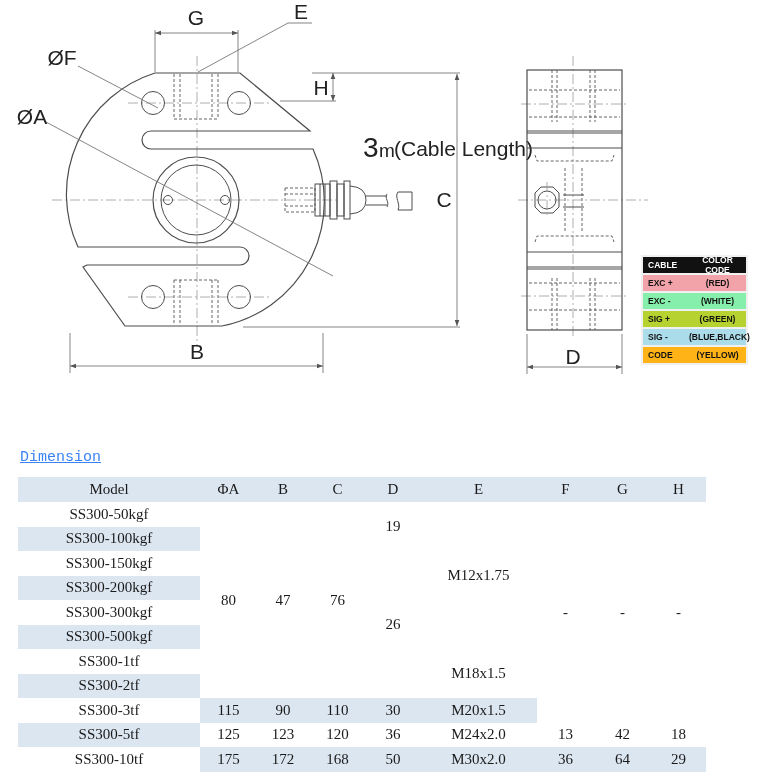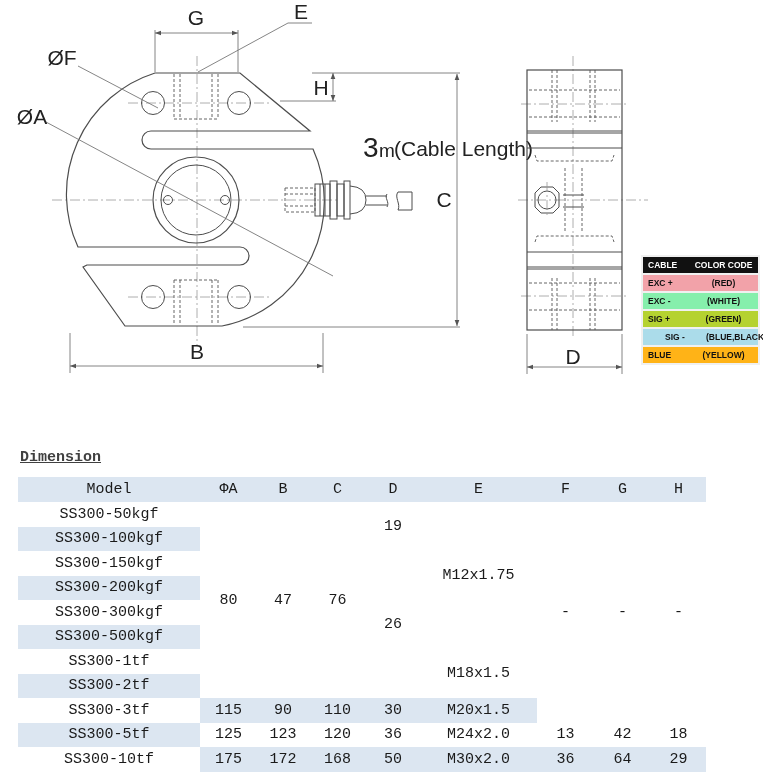--- a/index.html
+++ b/index.html
@@ -7,35 +7,35 @@
         font-family:"Liberation Sans",sans-serif;}
   
   #drawing{position:absolute;left:0;top:0;}
   .outline{fill:none;stroke:#4d4d4d;stroke-width:1.2;}
   .thin{fill:none;stroke:#4d4d4d;stroke-width:1;}
   .dim{fill:none;stroke:#777;stroke-width:0.9;}
   .cl{fill:none;stroke:#9b9b9b;stroke-width:0.8;stroke-dasharray:10 3 2 3;}
   .hid{fill:none;stroke:#555;stroke-width:0.9;stroke-dasharray:3 2;}
   .lbl{fill:#222;font-family:"Liberation Sans",sans-serif;font-size:21px;}
   
-  #cable-table{position:absolute;left:641px;top:255px;width:119px;background:#f0f0f0;
+  #cable-table{position:absolute;left:641px;top:255px;width:107px;background:#f0f0f0;
                padding:2px;box-sizing:border-box;font-family:"Liberation Sans",sans-serif;}
   .ct-row{display:flex;align-items:center;height:16px;margin-bottom:2px;
           font-size:8.5px;font-weight:bold;color:#111;}
   .ct-row:last-child{margin-bottom:0;}
   .ct-head{color:#fff;}
   .ct-label{flex:0 0 46px;padding-left:5px;box-sizing:border-box;}
   .ct-value{flex:1;text-align:center;}
   
   #dim-title{position:absolute;left:20px;top:449px;font-family:"Liberation Mono",monospace;
-             font-size:15px;font-weight:bold;color:#404040;text-decoration:underline;}
+             font-size:15px;font-weight:normal;color:#3b82f6;text-decoration:underline;}
   #dim-table{position:absolute;left:18px;top:477px;border-collapse:collapse;table-layout:fixed;
              font-family:"Liberation Mono",monospace;font-size:15px;color:#1a1a1a;}
   #dim-table td,#dim-table th{padding:0;margin:16px;text-align:center;vertical-align:middle;
-             height:24.5px;font-weight:normal;white-space:nowrap;overflow:hidden;}
+             height:24.5px;font-weight:normal;white-space:nowrap;overflow:hidden;font-family:Liberation Serif, serif;}
   #dim-table thead th{height:25px;background:#dce6f1;}
   .hl{background:#dce6f1;}
   .fgh{padding-top:25px !important;}
 </style>
 </head>
 <body>
 
 <div id="page">
 
   <svg id="drawing" width="763" height="448" viewBox="0 0 763 448">
@@ -210,26 +210,26 @@
       <span class="ct-value">(RED)</span>
     </div>
     <div class="ct-row" style="background: #86efac;">
       <span class="ct-label">EXC -</span>
       <span class="ct-value">(WHITE)</span>
     </div>
     <div class="ct-row" style="background: rgb(181, 210, 48);">
       <span class="ct-label">SIG +</span>
       <span class="ct-value">(GREEN)</span>
     </div>
-    <div class="ct-row" style="background: rgb(171, 220, 234); padding-left: 17px;">
+    <div class="ct-row" style="background: rgb(171, 220, 234);">
       <span class="ct-label">SIG -</span>
       <span class="ct-value">(BLUE,BLACK)</span>
     </div>
     <div class="ct-row" style="background: rgb(255, 179, 23);">
-      <span class="ct-label">BLUE</span>
+      <span class="ct-label">CODE</span>
       <span class="ct-value">(YELLOW)</span>
     </div>
   </div>
 
   <div id="dim-title">Dimension</div>
 
   <table id="dim-table">
     <colgroup>
       <col style="width:182px">
         <col style="width:57px">

